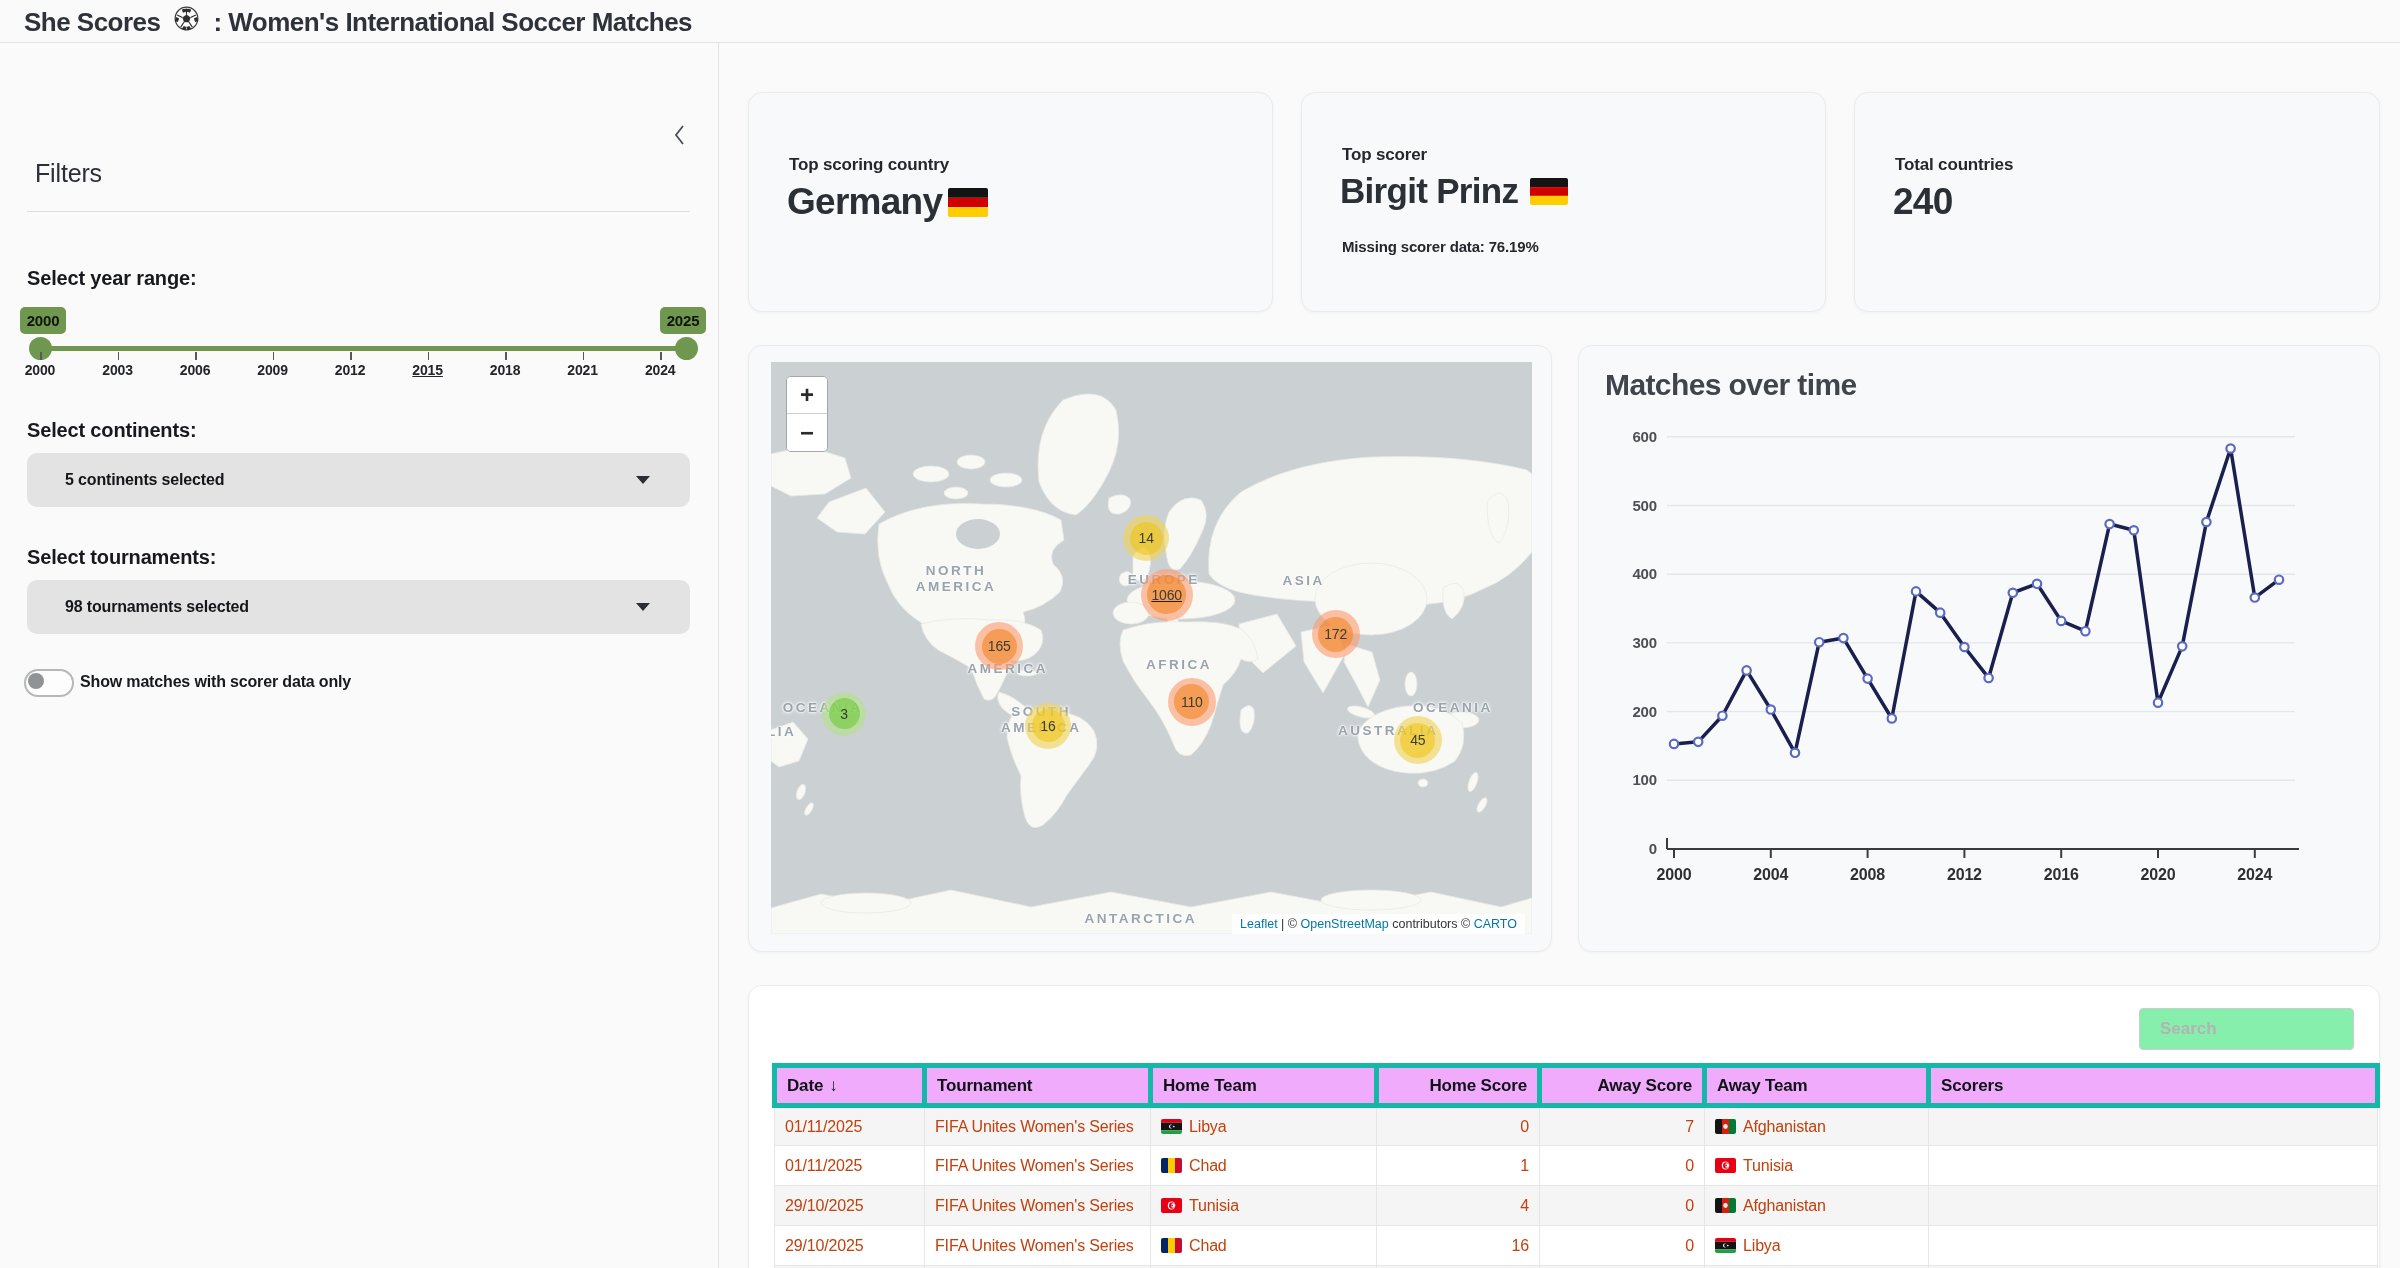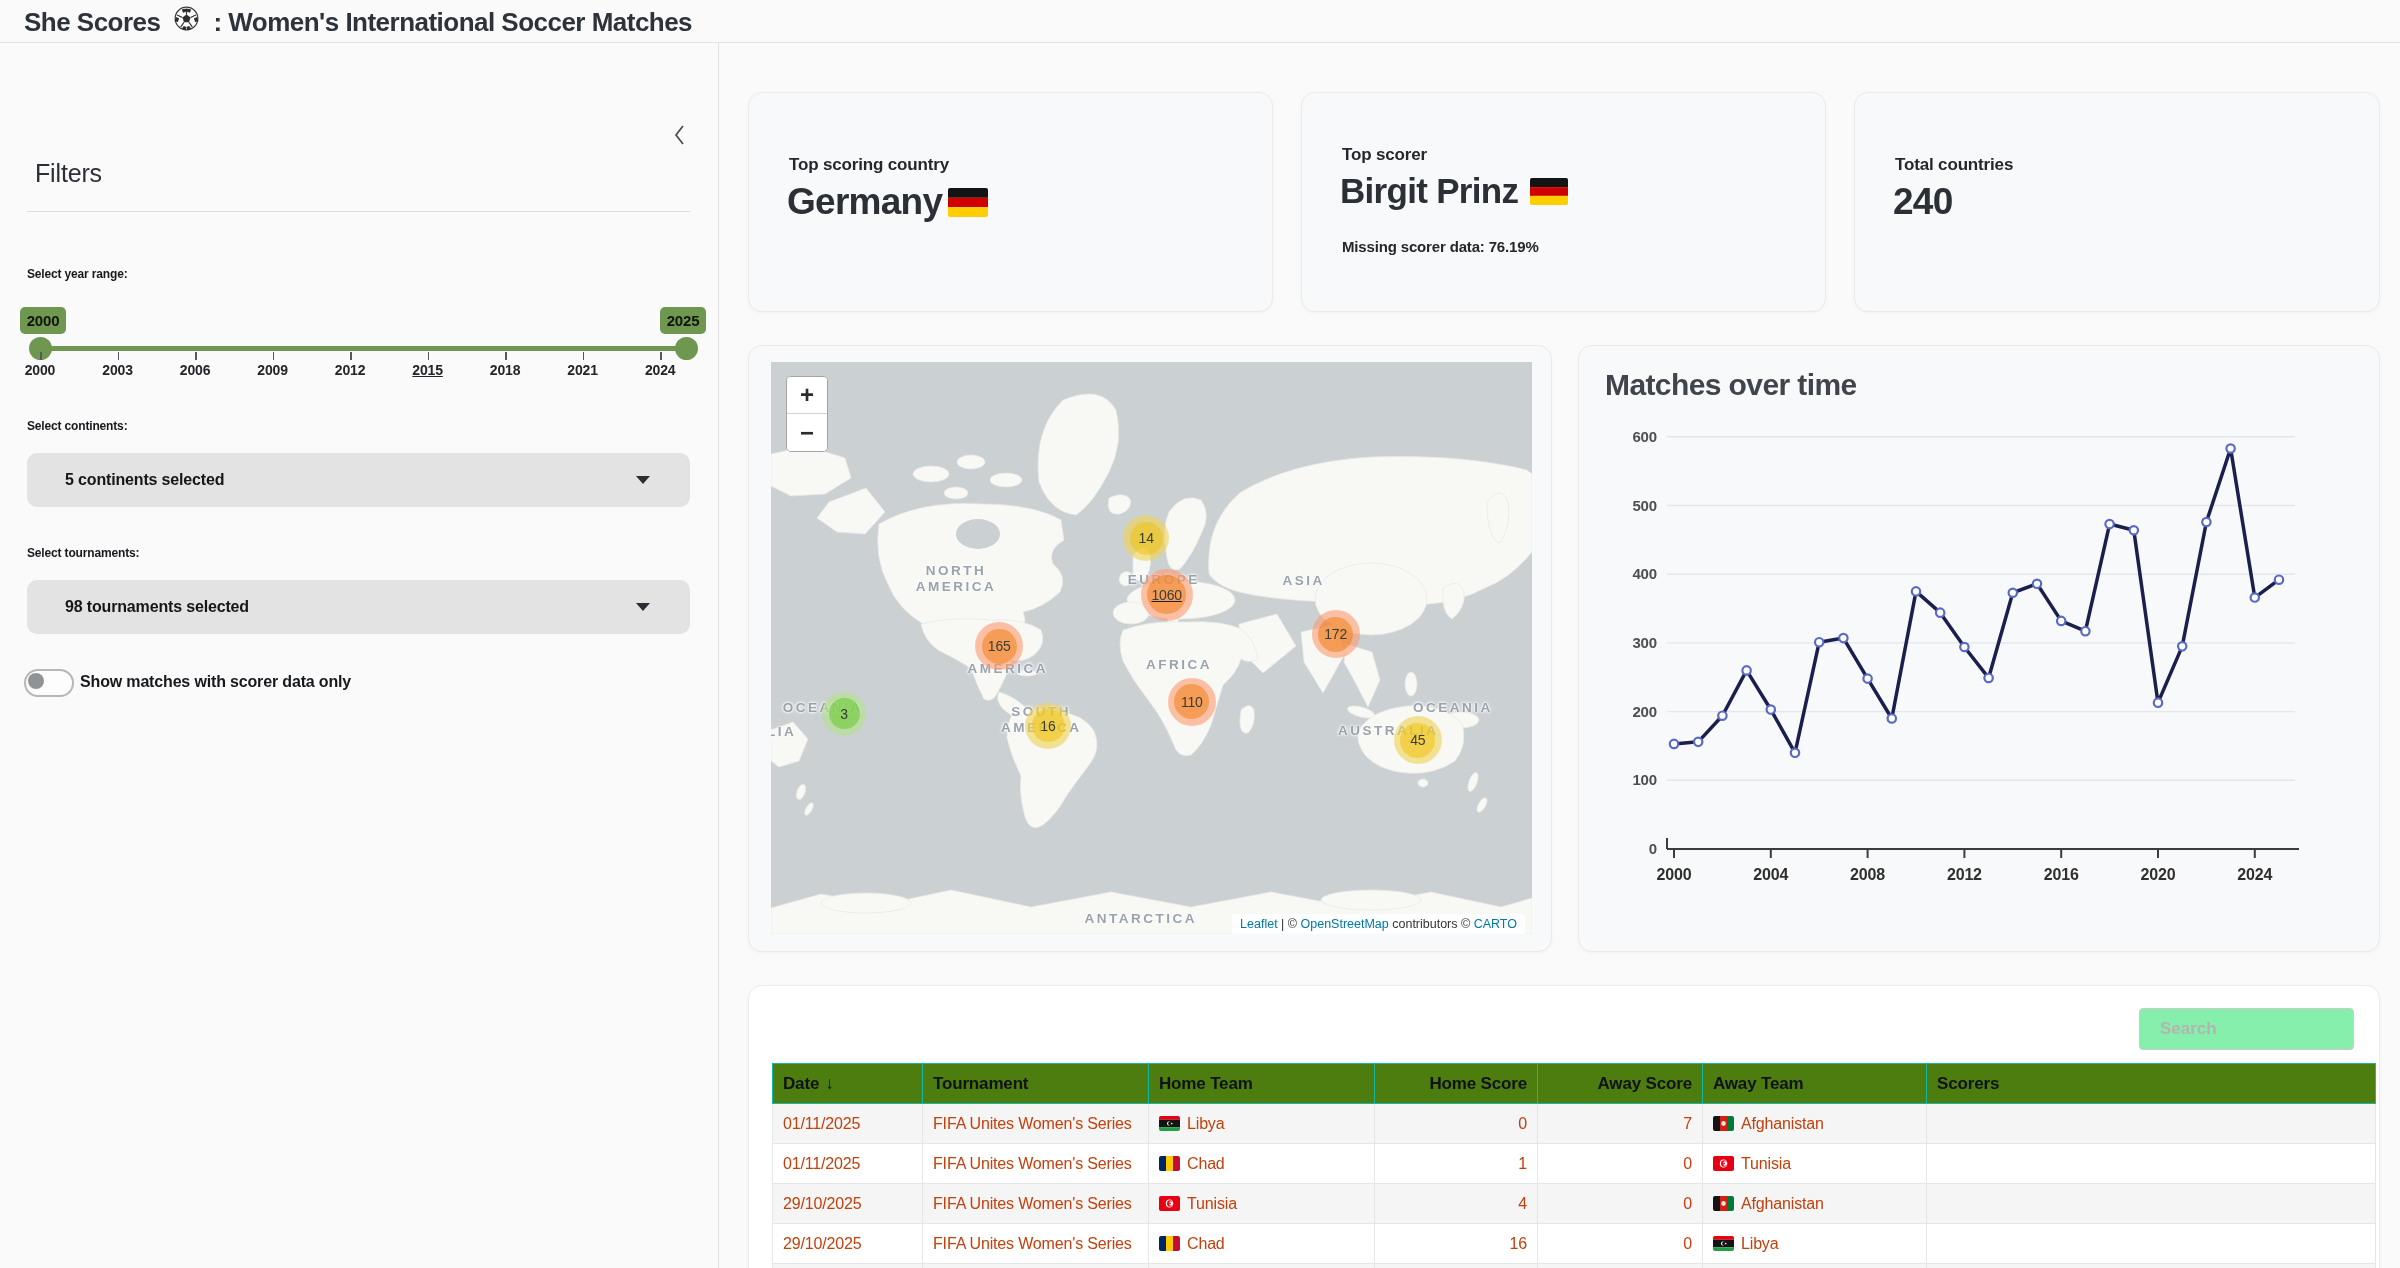--- a/index.html
+++ b/index.html
@@ -12,21 +12,21 @@
   }
   
   .app-header{position:absolute;left:0;top:0;width:2400px;height:42px;border-bottom:1px solid #e3e3e3;background:#fafafa;}
   .app-title{position:absolute;left:24px;top:6px;font-size:26px;font-weight:700;color:#2e333b;letter-spacing:-0.02em;display:flex;align-items:center;gap:12px;}
   .ball{display:inline-block;margin:0 2px;}
   
   .sidebar{position:absolute;left:0;top:43px;width:718px;height:1225px;background:#fafafa;border-right:1px solid #e3e3e3;}
   .collapse-btn{position:absolute;left:666px;top:78px;width:26px;height:30px;display:flex;align-items:center;justify-content:center;cursor:pointer;background:none;border:none;}
   .filters-heading{position:absolute;left:27px;top:108px;margin:8px;font-size:25px;font-weight:400;color:#2b2f36;}
   .side-divider{position:absolute;left:27px;top:168px;width:663px;height:1px;background:#dedede;}
-  .side-label{position:absolute;left:27px;font-size:12px;font-weight:700;color:#17191d;}
+  .side-label{position:absolute;left:27px;font-size:20px;font-weight:700;color:#17191d;}
   .lbl-year{top:224px;} .lbl-continents{top:376px;} .lbl-tournaments{top:503px;}
   .year-badge{position:absolute;top:264px;width:46px;height:27px;border-radius:5px;background:var(--green);
     display:flex;align-items:center;justify-content:center;font-size:15px;font-weight:700;color:#101408;}
   .badge-start{left:20px;} .badge-end{left:660px;}
   .slider-track{position:absolute;left:40px;top:303px;width:646px;height:5px;background:var(--green);border-radius:3px;}
   .slider-handle{position:absolute;top:294px;width:23px;height:23px;border-radius:50%;background:var(--green);cursor:pointer;}
   .handle-min{left:29px;} .handle-max{left:675px;}
   .tick{position:absolute;width:1.6px;height:8px;background:#55585c;top:309px;}
   .tick-label{position:absolute;top:319px;width:48px;margin-left:-24px;text-align:center;font-size:14px;font-weight:700;color:#232529;}
   .dropdown{position:absolute;left:27px;width:663px;height:54px;background:#e3e3e3;border-radius:10px;cursor:pointer;display:flex;align-items:center;}
@@ -63,21 +63,21 @@
   
   .chart-card{left:1578px;top:345px;width:800px;height:605px;}
   .chart-title{position:absolute;left:26px;top:22px;margin:0;font-size:30px;font-weight:700;color:#40454c;letter-spacing:-0.02em;}
   .chart-svg{position:absolute;left:0;top:0;width:800px;height:605px;}
   
   .table-card{left:748px;top:985px;width:1630px;height:560px;background:#ffffff;border:1px solid #ececec;border-radius:14px;box-shadow:0 1px 3px rgba(0,0,0,0.04);position:absolute;}
   .search-input{position:absolute;left:1390px;top:22px;width:215px;height:42px;border:1px solid #cccccc;border-radius:4px;
     font-family:"Liberation Sans",sans-serif;font-size:17px;font-weight:700;color:#333;padding:0 20px;box-sizing:border-box;background:#86efac;}
   .search-input::placeholder{color:#b3b3b3;font-weight:700;}
   .matches-table{position:absolute;left:23px;top:77px;border-collapse:collapse;table-layout:fixed;width:1603px;font-size:16px;}
-  .matches-table th{height:40px;text-align:left;font-size:17px;font-weight:700;color:#101216;padding:0 10px;border:1px solid #14b8a6;background:#4d7c0f;cursor:pointer;box-sizing:border-box;}
+  .matches-table th{height:40px;text-align:left;font-size:17px;font-weight:700;color:#101216;padding:0 10px;border:5px solid #14b8a6;background:#f0abfc;cursor:pointer;box-sizing:border-box;}
   .matches-table td{height:40px;padding:0 10px;border:1px solid #e6e6e6;color:#c2410c;font-weight:400;box-sizing:border-box;white-space:nowrap;overflow:hidden;}
   .matches-table th.num,.matches-table td.num{text-align:right;}
   .matches-table tr.stripe td{background:#f5f5f5;}
   .team-cell{display:flex;align-items:center;gap:7px;}
   .sort-arrow{margin-left:6px;font-weight:700;}
   :root{--green:#6f9750;--link:#0078A8;--ocean:#cbd0d3;--land:#f8f8f5;}
 </style>
 </head>
 <body>
 

